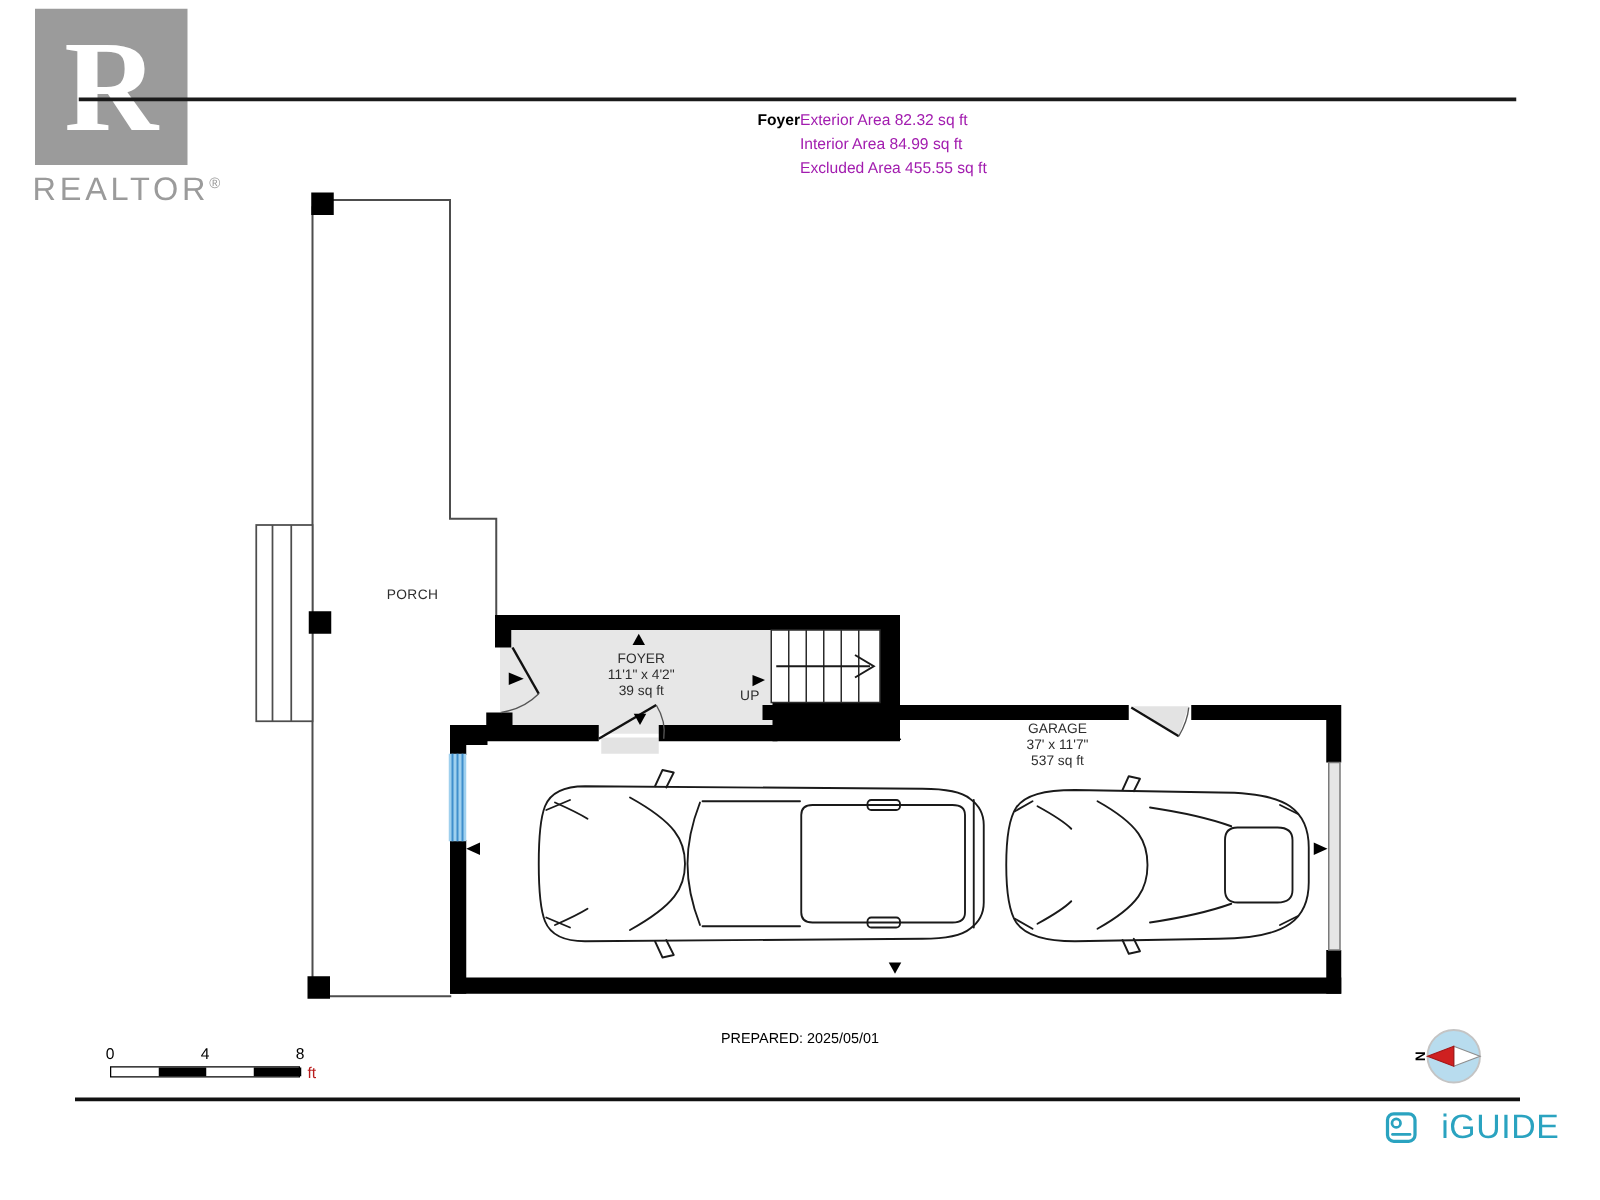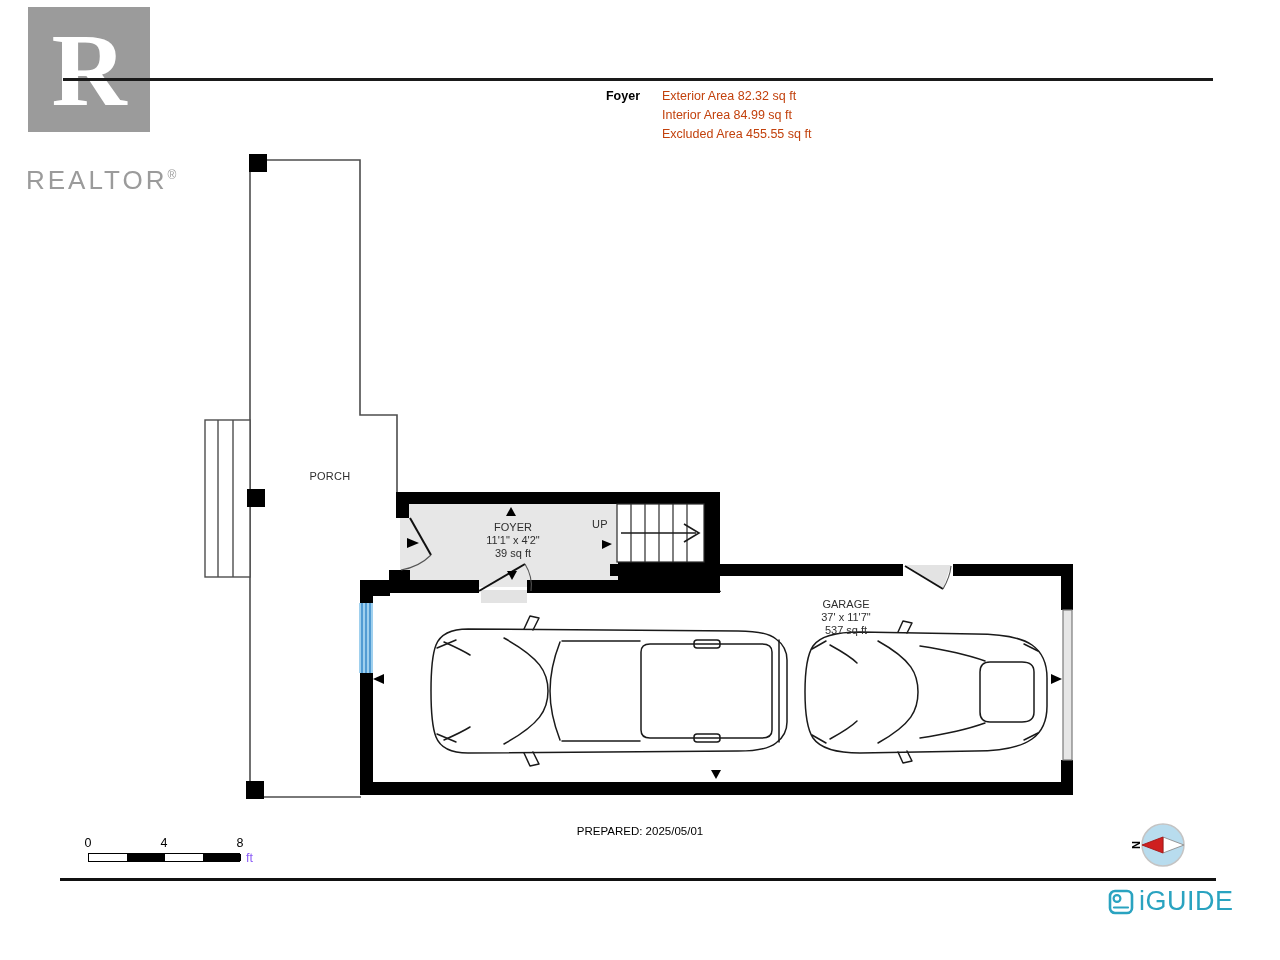--- a/index.html
+++ b/index.html
@@ -7,49 +7,49 @@
         font-family:"Liberation Sans",sans-serif;overflow:hidden;}
   .abs{position:absolute;}
   .lbl{position:absolute;color:#2d2d2d;white-space:nowrap;}
 
   
   .realtor-box{position:absolute;left:28px;top:7px;width:122px;height:125px;background:#9b9b9b;
                display:flex;align-items:center;justify-content:center;}
   .realtor-r{color:#ffffff;font-family:"Liberation Serif",serif;font-weight:bold;
              font-size:104px;line-height:100px;}
   .realtor-word{position:absolute;left:26px;top:136px;color:#9b9b9b;font-size:26px;
-                letter-spacing:3px;font-weight:normal;margin-top:29px;}
+                letter-spacing:3px;font-weight:normal;}
   .realtor-word sup{font-size:12px;}
 
   
   .page-title{position:absolute;left:0;right:0;top:40px;text-align:center;
               font-size:25px;font-weight:bold;color:#000;}
   .title-rule{position:absolute;left:63px;top:78px;width:1150px;height:3px;background:#1a1a1a;}
   .sum-room{position:absolute;left:540px;top:89px;width:100px;text-align:right;
             font-weight:bold;font-size:12.5px;color:#000;}
-  .sum-line{position:absolute;left:662px;font-size:12.5px;color:#c2410c;}
+  .sum-line{position:absolute;left:640px;font-size:12.5px;color:#a21caf;}
 
   
   .room-lbl{font-size:11px;color:#2e2e2e;letter-spacing:.3px;}
   .room-block{position:absolute;text-align:center;font-size:11px;color:#2e2e2e;line-height:13px;}
 
   
   .sb-outline{position:absolute;left:88px;top:853px;width:152px;height:9px;
               border:1px solid #000;box-sizing:border-box;background:#fff;}
   .sb-seg{position:absolute;top:0;height:100%;background:#000;}
   .sb-tick{position:absolute;top:836px;width:20px;text-align:center;font-size:12.5px;color:#000;}
-  .sb-unit{position:absolute;left:246px;top:851px;font-size:12.5px;color:#8b5cf6;}
+  .sb-unit{position:absolute;left:246px;top:851px;font-size:12.5px;color:#b91c1c;}
 
   .prepared{position:absolute;left:0;right:0;top:825px;text-align:center;
             font-size:11.5px;color:#000;}
 
   
   .footer-rule{position:absolute;left:60px;top:878px;width:1156px;height:2.5px;background:#111;}
   .disclaimer{position:absolute;left:65px;top:890px;font-size:11.5px;color:#1d1d1d;}
-  .iguide{position:absolute;left:1108px;top:886px;display:flex;align-items:center;gap:5px;color:#2aa3c0;}
+  .iguide{position:absolute;left:1108px;top:886px;display:flex;align-items:center;gap:19px;color:#2aa3c0;}
   .iguide-text{font-size:27px;letter-spacing:.5px;color:#2aa3c0;}
 </style>
 </head>
 <body>
 
 <div class="page">
 
   <div class="realtor-box">
     <span class="realtor-r">R</span>
   </div>
@@ -198,23 +198,23 @@
   </svg>
 
   <div class="lbl room-lbl" style="left:306px;top:470px;width:48px;text-align:center;">PORCH</div>
 
   <div class="room-block" style="left:453px;top:521px;width:120px;">
     <div>FOYER</div>
     <div>11'1" x 4'2"</div>
     <div>39 sq ft</div>
   </div>
 
-  <div class="lbl room-lbl" style="left:592px;top:518px;">UP</div>
-
-  <div class="room-block" style="left:796px;top:598px;width:100px;">
+  <div class="lbl room-lbl" style="left:592px;top:551px;">UP</div>
+
+  <div class="room-block" style="left:796px;top:577px;width:100px;">
     <div>GARAGE</div>
     <div>37' x 11'7"</div>
     <div>537 sq ft</div>
   </div>
 
   <div class="sb-tick" style="left:78px;">0</div>
   <div class="sb-tick" style="left:154px;">4</div>
   <div class="sb-tick" style="left:230px;">8</div>
   <div class="sb-outline">
     <div class="sb-seg" style="left:38px;width:38px;"></div>

